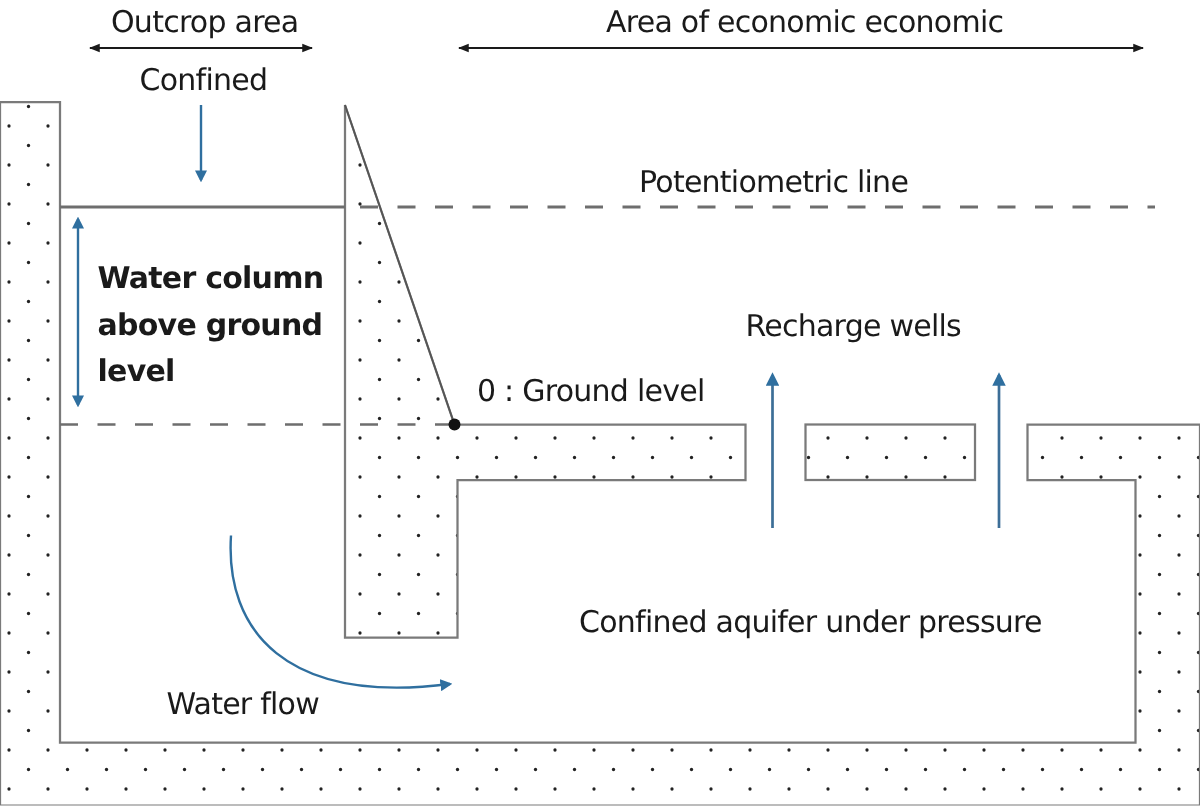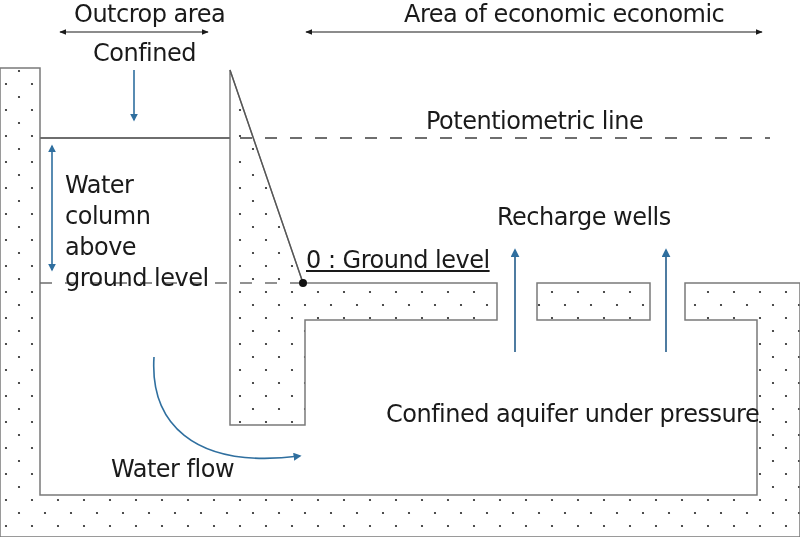--- a/index.html
+++ b/index.html
@@ -1,19 +1,19 @@
 <!DOCTYPE html>
 <html><head>
 <meta charset="utf-8">
 <style>
   html, body { margin:0; padding:0; background:#ffffff; }
   body { width:800px; height:537px; overflow:hidden; position:relative;
          font-family: "DejaVu Sans", "Liberation Sans", sans-serif; }
   #diagram { position:absolute; left:0; top:0; }
-  .lbl { position:absolute; color:#1a1a1a; font-size:24px; line-height:24px; white-space:nowrap; letter-spacing:-0.5px; }
+  .lbl { position:absolute; color:#1a1a1a; font-size:20px; line-height:24px; white-space:nowrap; letter-spacing:-0.5px; }
   .lbl-multi { white-space:normal; width:160px; line-height:31px; }
 </style>
 </head>
 <body>
 
 <svg id="diagram" width="800" height="537" viewBox="0 0 800 537" xmlns="http://www.w3.org/2000/svg">
   <defs>
     <pattern id="dots" patternUnits="userSpaceOnUse" width="26" height="26">
       <circle cx="6" cy="6" r="1.1" fill="#222"></circle>
       <circle cx="19" cy="19" r="1.1" fill="#222"></circle>
@@ -51,17 +51,17 @@
   <line x1="515" y1="352" x2="515" y2="250" stroke="#3c6e97" stroke-width="1.8" marker-end="url(#ah-blue)"></line>
   <line x1="666" y1="352" x2="666" y2="250" stroke="#3c6e97" stroke-width="1.8" marker-end="url(#ah-blue)"></line>
 
   <path d="M154,357 C150,420 190,470 300,456" fill="none" stroke="#2f6f9f" stroke-width="1.6" marker-end="url(#ah-blue)"></path>
 </svg>
 
 <div class="lbl" style="left:74px; top:2px;">Outcrop area</div>
 <div class="lbl" style="left:404px; top:2px;">Area of economic economic</div>
 <div class="lbl" style="left:93px; top:41px;">Confined</div>
 <div class="lbl" style="left:426px; top:109px;">Potentiometric line</div>
-<div class="lbl lbl-multi" style="left:65px; top:170px;">Water column above ground level</div>
+<div class="lbl lbl-multi" style="left:65px; top:170px;font-weight:bold;">Water column above ground level</div>
 <div class="lbl" style="left:497px; top:205px;">Recharge wells</div>
-<div class="lbl" style="left:306px; top:248px;text-decoration:underline;">0 : Ground level</div>
+<div class="lbl" style="left:318px; top:248px;">0 : Ground level</div>
 <div class="lbl" style="left:386px; top:402px;">Confined aquifer under pressure</div>
 <div class="lbl" style="left:65px; top:457px;margin-left:46px;">Water flow</div>
 
 </body></html>

